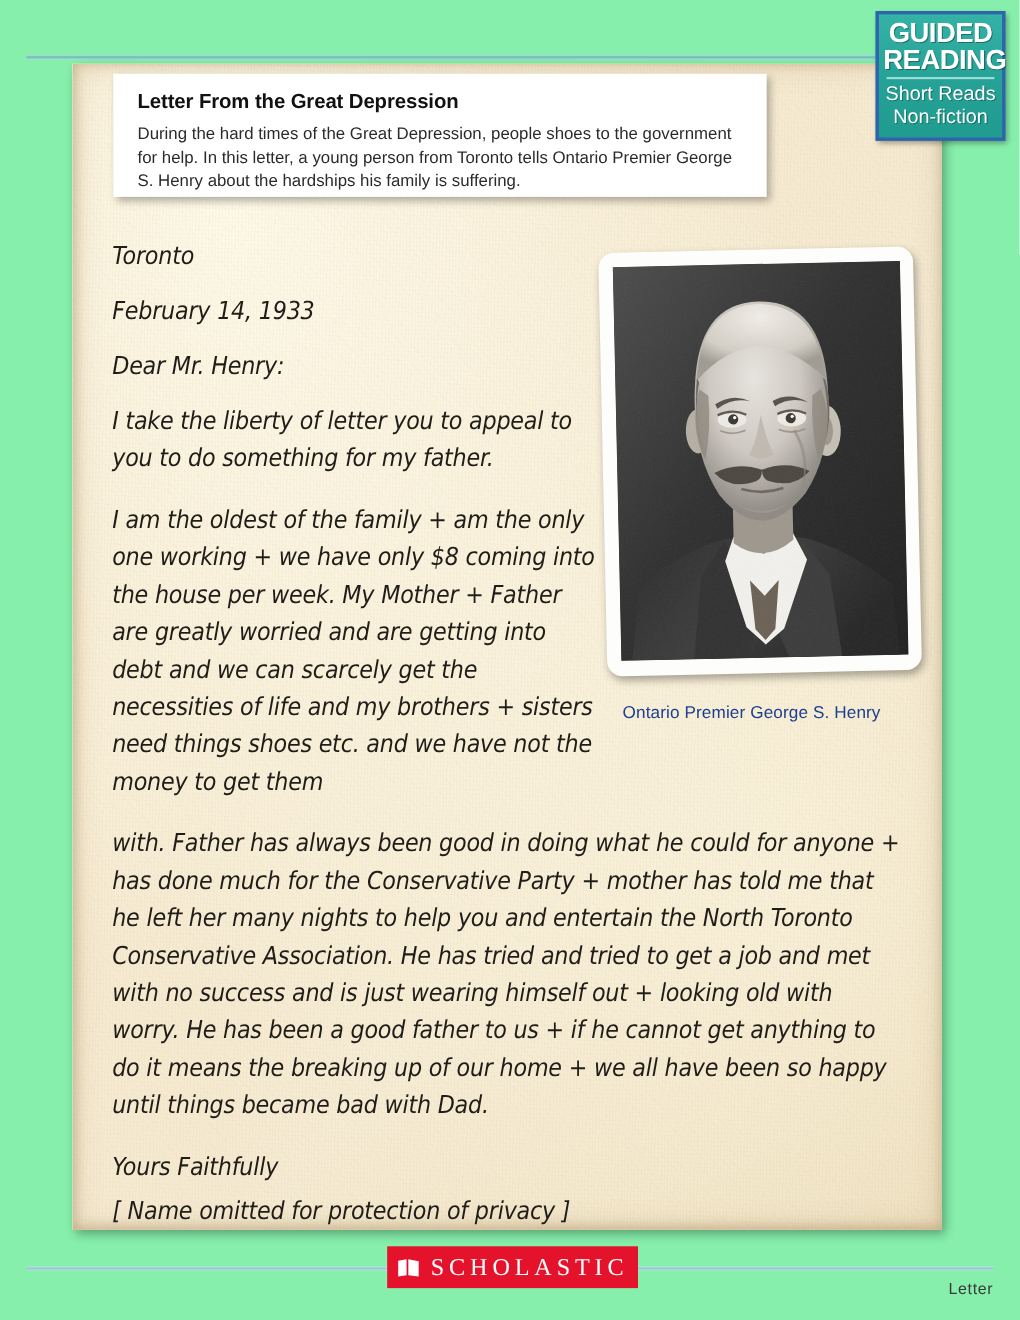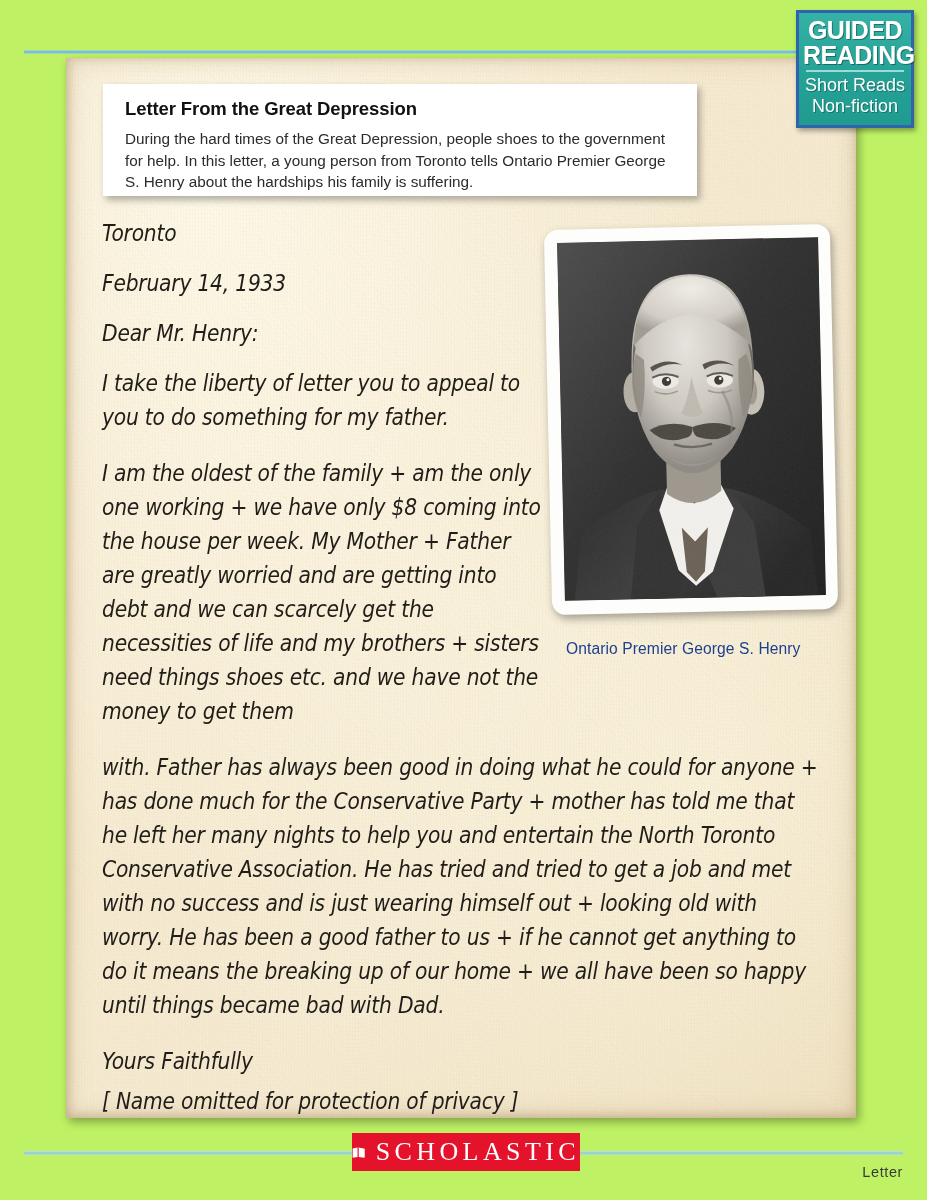--- a/index.html
+++ b/index.html
@@ -12,21 +12,21 @@
     height: 1200px;
     position: relative;
     overflow: hidden;
     font-family: "Liberation Sans", sans-serif;
   }
 
   
   #page {
     position: absolute;
     inset: 0;
-    background: #bef264;
+    background: #86efac;
   }
 
   
   .rule-top {
     position: absolute;
     left: 24px;
     top: 50px;
     width: 879px;
     height: 4px;
     background: linear-gradient(to bottom, #b9e0dd 0%, #67bcb6 45%, #a9d9d5 100%);
@@ -104,21 +104,21 @@
     box-shadow:
       inset 0 0 26px rgba(168,136,90,0.30),
       inset 3px 0 10px rgba(150,120,75,0.22),
       inset 0 -3px 10px rgba(150,120,75,0.22);
   }
 
   
   .intro-card {
     position: absolute;
     left: 103px;
-    top: 84px;
+    top: 67px;
     width: 594px;
     height: 112px;
     background: #ffffff;
     box-shadow: 3px 4px 7px rgba(0,0,0,0.30);
     padding: 14px 22px 0 22px;
     box-sizing: border-box;
     z-index: 20;
   }
   .intro-title {
     font-size: 18.5px;
@@ -212,21 +212,21 @@
     background: #e4122b;
     display: flex;
     align-items: center;
     justify-content: center;
     gap: 7px;
     z-index: 30;
   }
   .scholastic-word {
     color: #ffffff;
     font-family: "Liberation Serif", serif;
-    font-size: 26px;
+    font-size: 22px;
     letter-spacing: 4.4px;
     font-weight: normal;
     padding-left: 3px;
   }
   .book-icon { width: 21px; height: 17px; display: block; }
   .page-label {
     position: absolute;
     right: 24px;
     top: 1164px;
     font-size: 14.5px;

